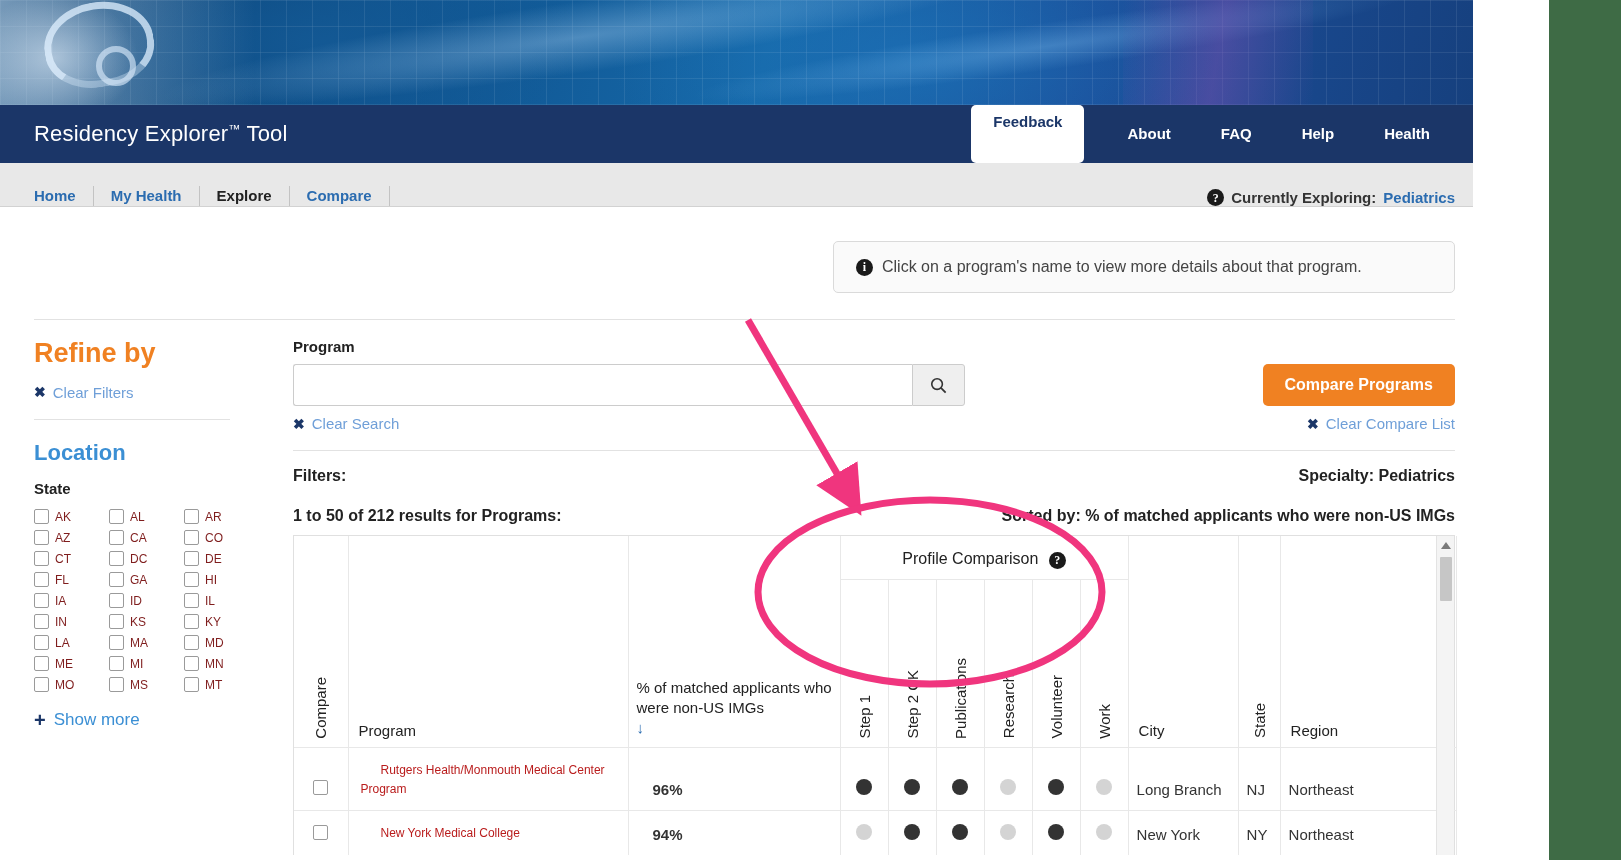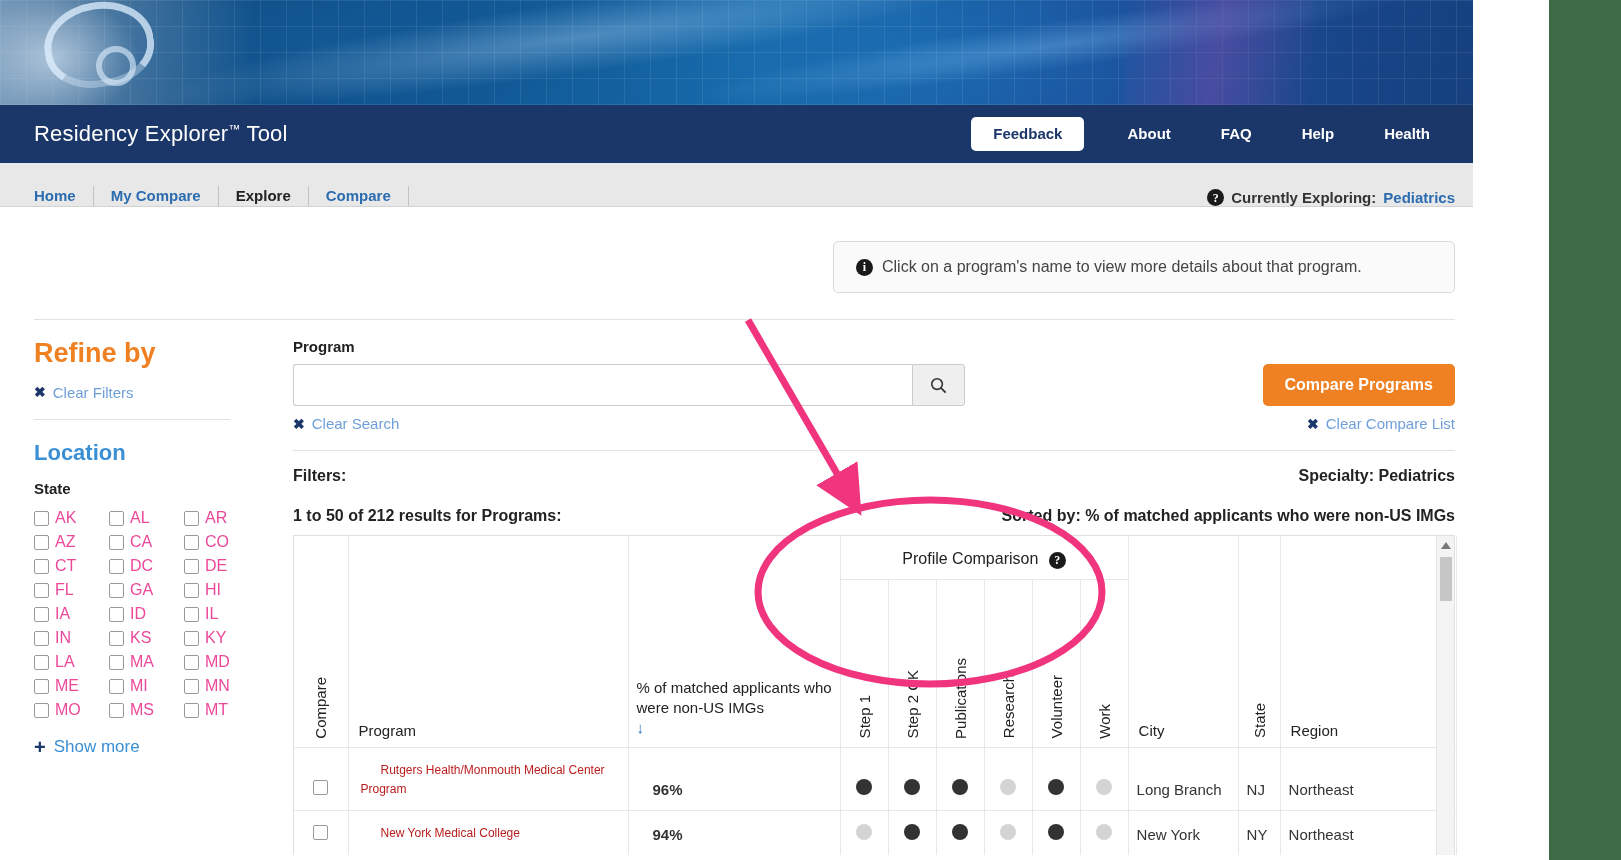--- a/index.html
+++ b/index.html
@@ -68,21 +68,21 @@
     background: linear-gradient(100deg, rgba(120,70,170,0), rgba(130,80,180,.45), rgba(120,70,170,0));
   }
 
   
   .titlebar {
     height: 58px; background: #1b3668; color:#fff;
     display:flex; align-items:center; padding: 0 18px 0 34px;
   }
   .brand { font-size: 22px; letter-spacing:.2px; }
   .brand sup { font-size: 12px; vertical-align: super; }
-  .tnav { margin-left:auto; display:flex; align-items:center; gap: 0; }
+  .tnav { margin-left:auto; display:flex; gap: 0; }
   .tnav a {
     color:#fff; text-decoration:none; font-size:15px; font-weight:bold;
     padding: 0 25px; line-height:58px;
   }
   .tnav a.feedback {
     background:#fff; color:#1b3668; border-radius:5px; line-height:34px;
     padding: 0 22px; margin-right: 18px; font-weight:bold;
   }
 
   
@@ -130,21 +130,21 @@
   .sidebar { width: 245px; padding-top: 18px; }
   .refine { color:#f08122; font-size:27px; font-weight:bold; margin:0 0 14px 0; }
   .clearfilters, .clearsearch, .clearcompare {
     color:#6f9fd8; font-size:15px; text-decoration:none; display:inline-flex; gap:7px; align-items:center;
   }
   .xg { color:#1b3668; font-weight:bold; font-size:14px; }
   .sb-rule { border-top:1px solid #e2e2e2; margin: 18px 30px 0 0; }
   .location { color:#3b8fd4; font-size:22px; font-weight:bold; margin: 20px 0 14px 0; }
   .state-lbl { font-size:15px; font-weight:bold; color:#222; margin-bottom: 12px;}
   .stategrid { display:grid; grid-template-columns: repeat(3, 75px); row-gap: 6px; }
-  .stitem { display:flex; align-items:center; gap:6px; font-size:16px; color:#ec4899; }
+  .stitem { display:flex; align-items:center; gap:6px; font-size:12px; color:#7f1d1d; }
   .cb {
     width:15px; height:15px; border:1px solid #9a9a9a; border-radius:2px; background:#fff;
     display:inline-block; flex:none;
   }
   .showmore { margin-top: 18px; display:inline-flex; align-items:center; gap:8px; color:#3b8fd4; font-size:17px; text-decoration:none;}
   .plus { color:#1b3668; font-weight:bold; font-size:20px; line-height:1; }
 
   
   .content { flex:1; padding: 18px 18px 0 33px; position:relative; }
   .prog-lbl { font-size:15px; font-weight:bold; color:#222; margin-bottom: 9px; }
@@ -230,21 +230,21 @@
         <a class="feedback" href="#">Feedback</a>
         <a href="#">About</a>
         <a href="#">FAQ</a>
         <a href="#">Help</a>
         <a href="#">Health</a>
       </div>
     </div>
 
     <div class="subnav">
       <a class="snitem" href="#">Home</a>
-      <a class="snitem" href="#">My Compare</a>
+      <a class="snitem" href="#">My Health</a>
       <a class="snitem active" href="#">Explore</a>
       <a class="snitem" href="#">Compare</a>
       <div class="exploring">
         <span class="qmark">?</span>
         <span>Currently Exploring:</span>
         <span class="spec">Pediatrics</span>
       </div>
     </div>
 
     <div class="headrow">

